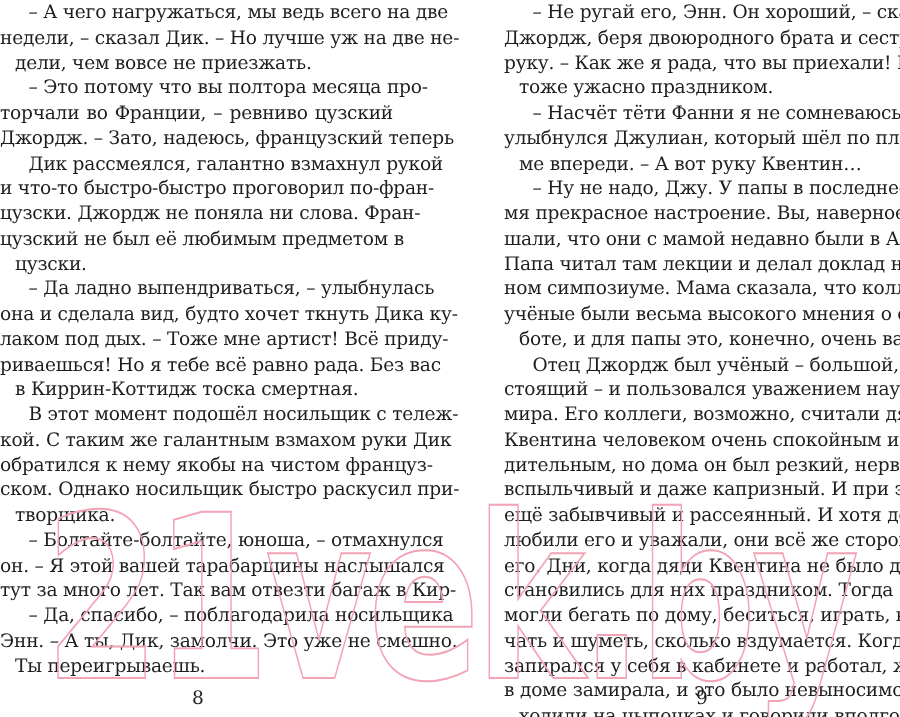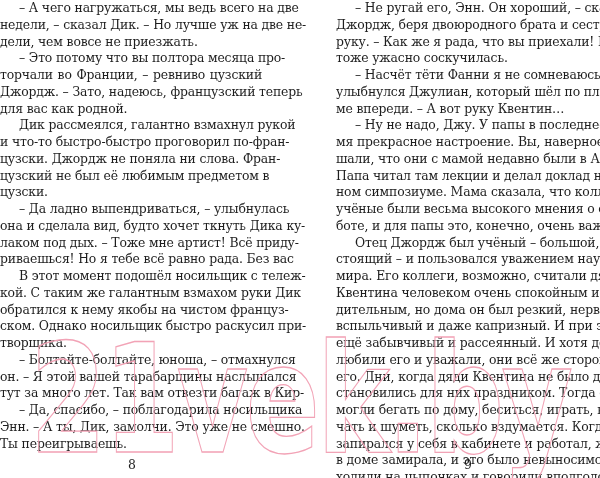--- a/index.html
+++ b/index.html
@@ -27,20 +27,21 @@
     .page-right { left: 336px; width: 264px; }
     .line {
       display: block;
       white-space: nowrap;
       text-align: justify;
       text-align-last: justify;
       height: 16.75px;
     }
     .line.last {
       text-align-last: left;
+      margin-left: 10px;
     }
     .line.indent { padding-left: 19px; }
     .page-number {
       position: absolute;
       top: 457px;
       font-size: 12.4px;
       line-height: 16px;
       color: #1e1e1e;
     }
     .page-number.left { left: 128px; }
@@ -57,47 +58,47 @@
 </head>
 <body>
 
 <div class="page page-left" id="left-page">
     <span class="line indent">– А чего нагружаться, мы ведь всего на две</span>
     <span class="line">недели, – сказал Дик. – Но лучше уж на две не-</span>
     <span class="line last">дели, чем вовсе не приезжать.</span>
     <span class="line indent">– Это потому что вы полтора месяца про-</span>
     <span class="line">торчали во Франции, – ревниво цузский</span>
     <span class="line">Джордж. – Зато, надеюсь, французский теперь</span>
-    <span class="line last">для вас как родной.</span>
     <span class="line indent">Дик рассмеялся, галантно взмахнул рукой</span>
     <span class="line">и что-то быстро-быстро проговорил по-фран-</span>
     <span class="line">цузски. Джордж не поняла ни слова. Фран-</span>
     <span class="line">цузский не был её любимым предметом в</span>
     <span class="line last">цузски.</span>
     <span class="line indent">– Да ладно выпендриваться, – улыбнулась</span>
     <span class="line">она и сделала вид, будто хочет ткнуть Дика ку-</span>
     <span class="line">лаком под дых. – Тоже мне артист! Всё приду-</span>
     <span class="line">риваешься! Но я тебе всё равно рада. Без вас</span>
+    <span class="line last">в Киррин-Коттидж тоска смертная.</span>
     <span class="line indent">В этот момент подошёл носильщик с тележ-</span>
     <span class="line">кой. С таким же галантным взмахом руки Дик</span>
     <span class="line">обратился к нему якобы на чистом француз-</span>
     <span class="line">ском. Однако носильщик быстро раскусил при-</span>
     <span class="line last">творщика.</span>
     <span class="line indent">– Болтайте-болтайте, юноша, – отмахнулся</span>
     <span class="line">он. – Я этой вашей тарабарщины наслышался</span>
     <span class="line">тут за много лет. Так вам отвезти багаж в Кир-</span>
     <span class="line indent">– Да, спасибо, – поблагодарила носильщика</span>
     <span class="line">Энн. – А ты, Дик, замолчи. Это уже не смешно.</span>
     <span class="line last">Ты переигрываешь.</span>
   </div>
 <div class="page page-right" id="right-page">
     <span class="line indent">– Не ругай его, Энн. Он хороший, – сказала</span>
     <span class="line">Джордж, беря двоюродного брата и сестру под</span>
     <span class="line">руку. – Как же я рада, что вы приехали! Мама</span>
-    <span class="line last">тоже ужасно соскучилась.</span>
+    <span class="line last">тоже ужасно праздником.</span>
     <span class="line indent">– Насчёт тёти Фанни я не сомневаюсь, –</span>
     <span class="line">улыбнулся Джулиан, который шёл по платфор-</span>
     <span class="line last">ме впереди. – А вот руку Квентин…</span>
     <span class="line indent">– Ну не надо, Джу. У папы в последнее вре-</span>
     <span class="line">мя прекрасное настроение. Вы, наверное, слы-</span>
     <span class="line">шали, что они с мамой недавно были в Америке.</span>
     <span class="line">Папа читал там лекции и делал доклад на науч-</span>
     <span class="line">ном симпозиуме. Мама сказала, что коллеги-</span>
     <span class="line">учёные были весьма высокого мнения о его ра-</span>
     <span class="line last">боте, и для папы это, конечно, очень важно.</span>

